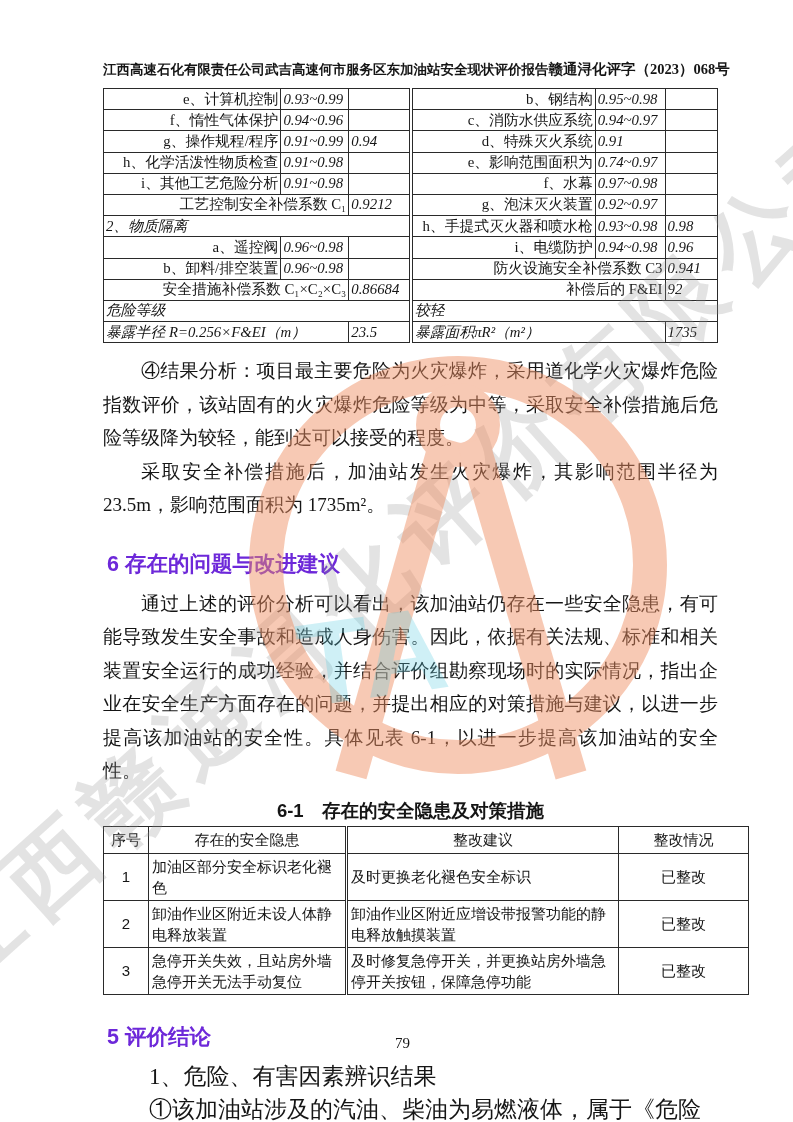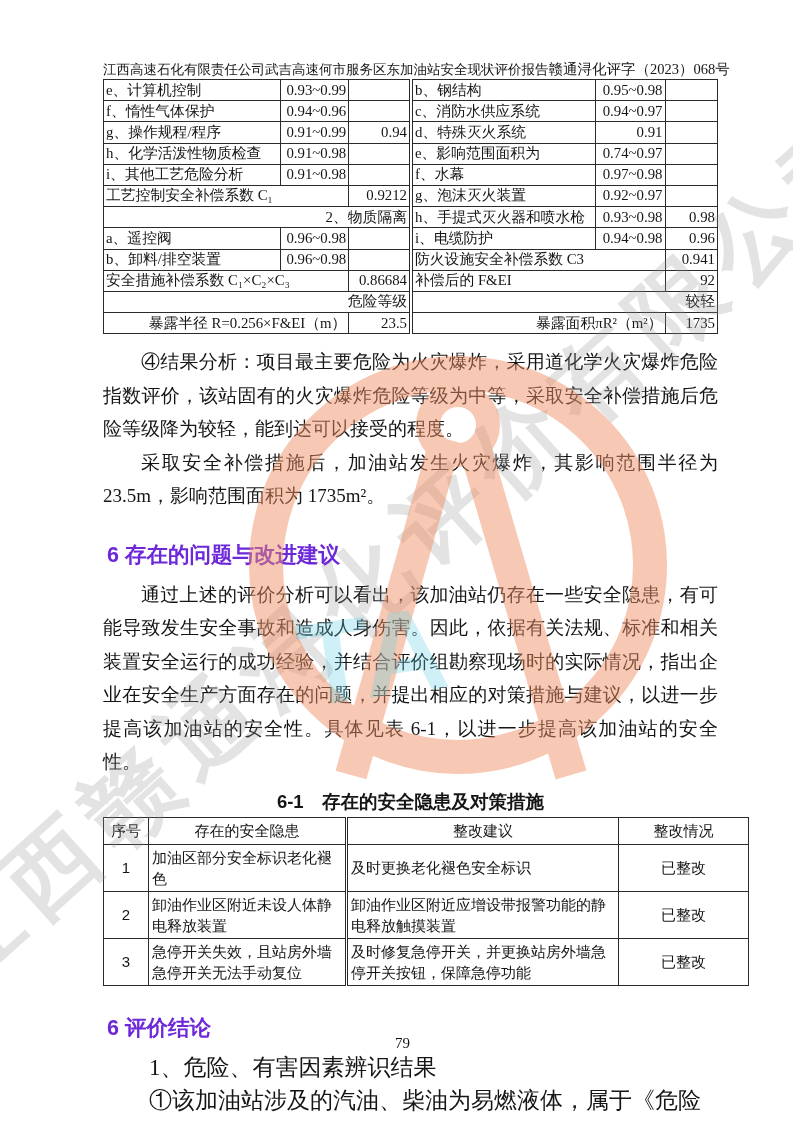--- a/index.html
+++ b/index.html
@@ -5,32 +5,32 @@
   html,body { margin:0; padding:0; background:#e8e8e8; }
   .page {
     position:relative; width:793px; height:1122px; margin:0 auto;
     background:#ffffff; overflow:hidden;
     font-family:"Liberation Serif","DejaVu Serif",serif; color:#151515;
   }
   .content { position:absolute; left:103px; top:60px; width:615px; z-index:1; }
 
   
   .pagehead { display:flex; justify-content:space-between; align-items:flex-end;
-    font-weight:normal; font-size:13.5px; white-space:nowrap; }
+    font-weight:bold; font-size:13.5px; margin-bottom:9px; white-space:nowrap; }
   .pagehead .docno { font-size:14.5px; }
 
   
   .fei-wrap { display:flex; gap:2px; }
   table.fei { border-collapse:collapse; table-layout:fixed; font-size:14.8px; }
   table.fei td {
     border:1px solid #2a2a2a; height:20.2px; padding:0 2px;
     line-height:1.02; white-space:nowrap; overflow:hidden;
   }
-  table.fei td.c { text-align:right; }
-  table.fei td.l { text-align:left; }
+  table.fei td.c { text-align:left;font-style:italic; }
+  table.fei td.l { text-align:right; }
 
   
   .para { font-size:19px; line-height:33.5px; text-align:justify;
     text-indent:2em; margin:0; }
   .p1 { margin-top:11px; }
   .p2 { margin-top:0; }
 
   h2.sec {
     font-family:"Liberation Sans","DejaVu Sans",sans-serif;
     font-size:21.5px; font-weight:bold; margin:27px 0 9px 4px; color:#6d28d9;
@@ -256,20 +256,20 @@
           </tr>
           <tr>
             <td class="num">3</td>
             <td class="hazard">急停开关失效，且站房外墙急停开关无法手动复位</td>
             <td class="suggestion dbl">及时修复急停开关，并更换站房外墙急停开关按钮，保障急停功能</td>
             <td class="status">已整改</td>
           </tr>
         </tbody>
     </table>
 
-    <h2 class="sec h7">6 评价结论</h2>
+    <h2 class="sec h7">5 评价结论</h2>
     <p class="s7line">1、危险、有害因素辨识结果</p>
     <p class="s7line">①该加油站涉及的汽油、柴油为易燃液体，属于《危险化学品目录》</p>
 
   </div>
 
   <div class="pageno">79</div>
 </div>
 
 </body></html>

